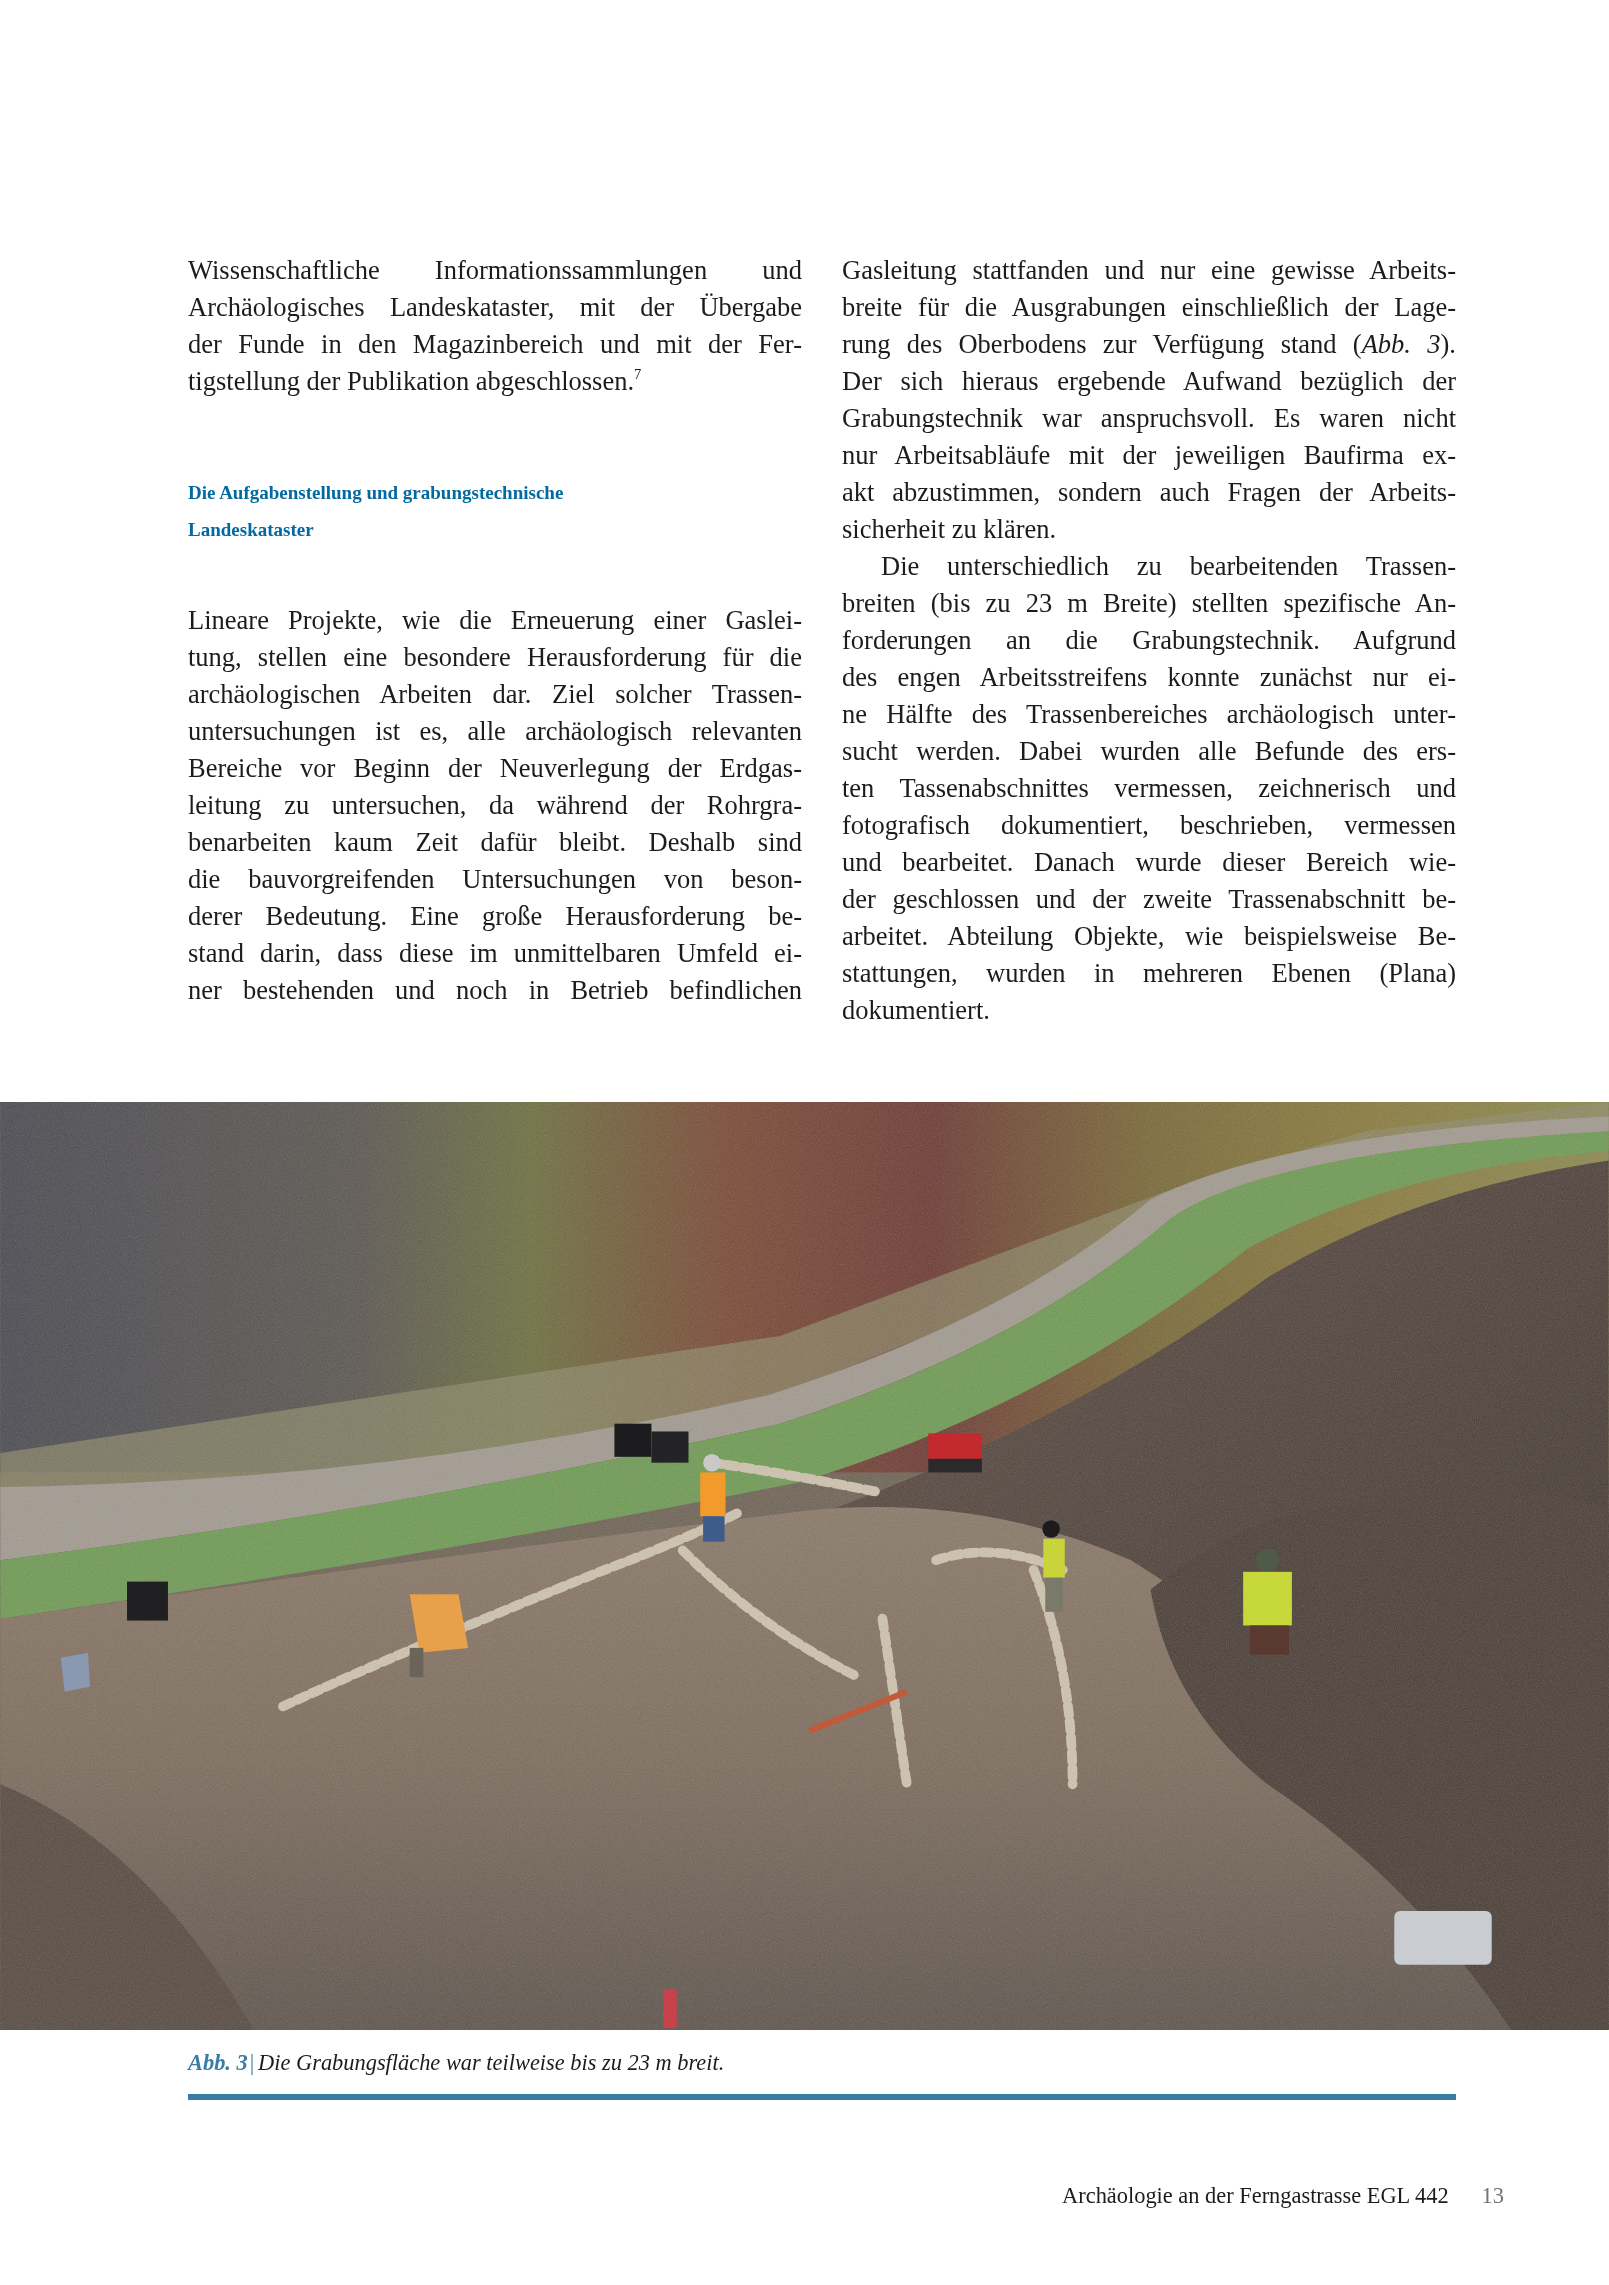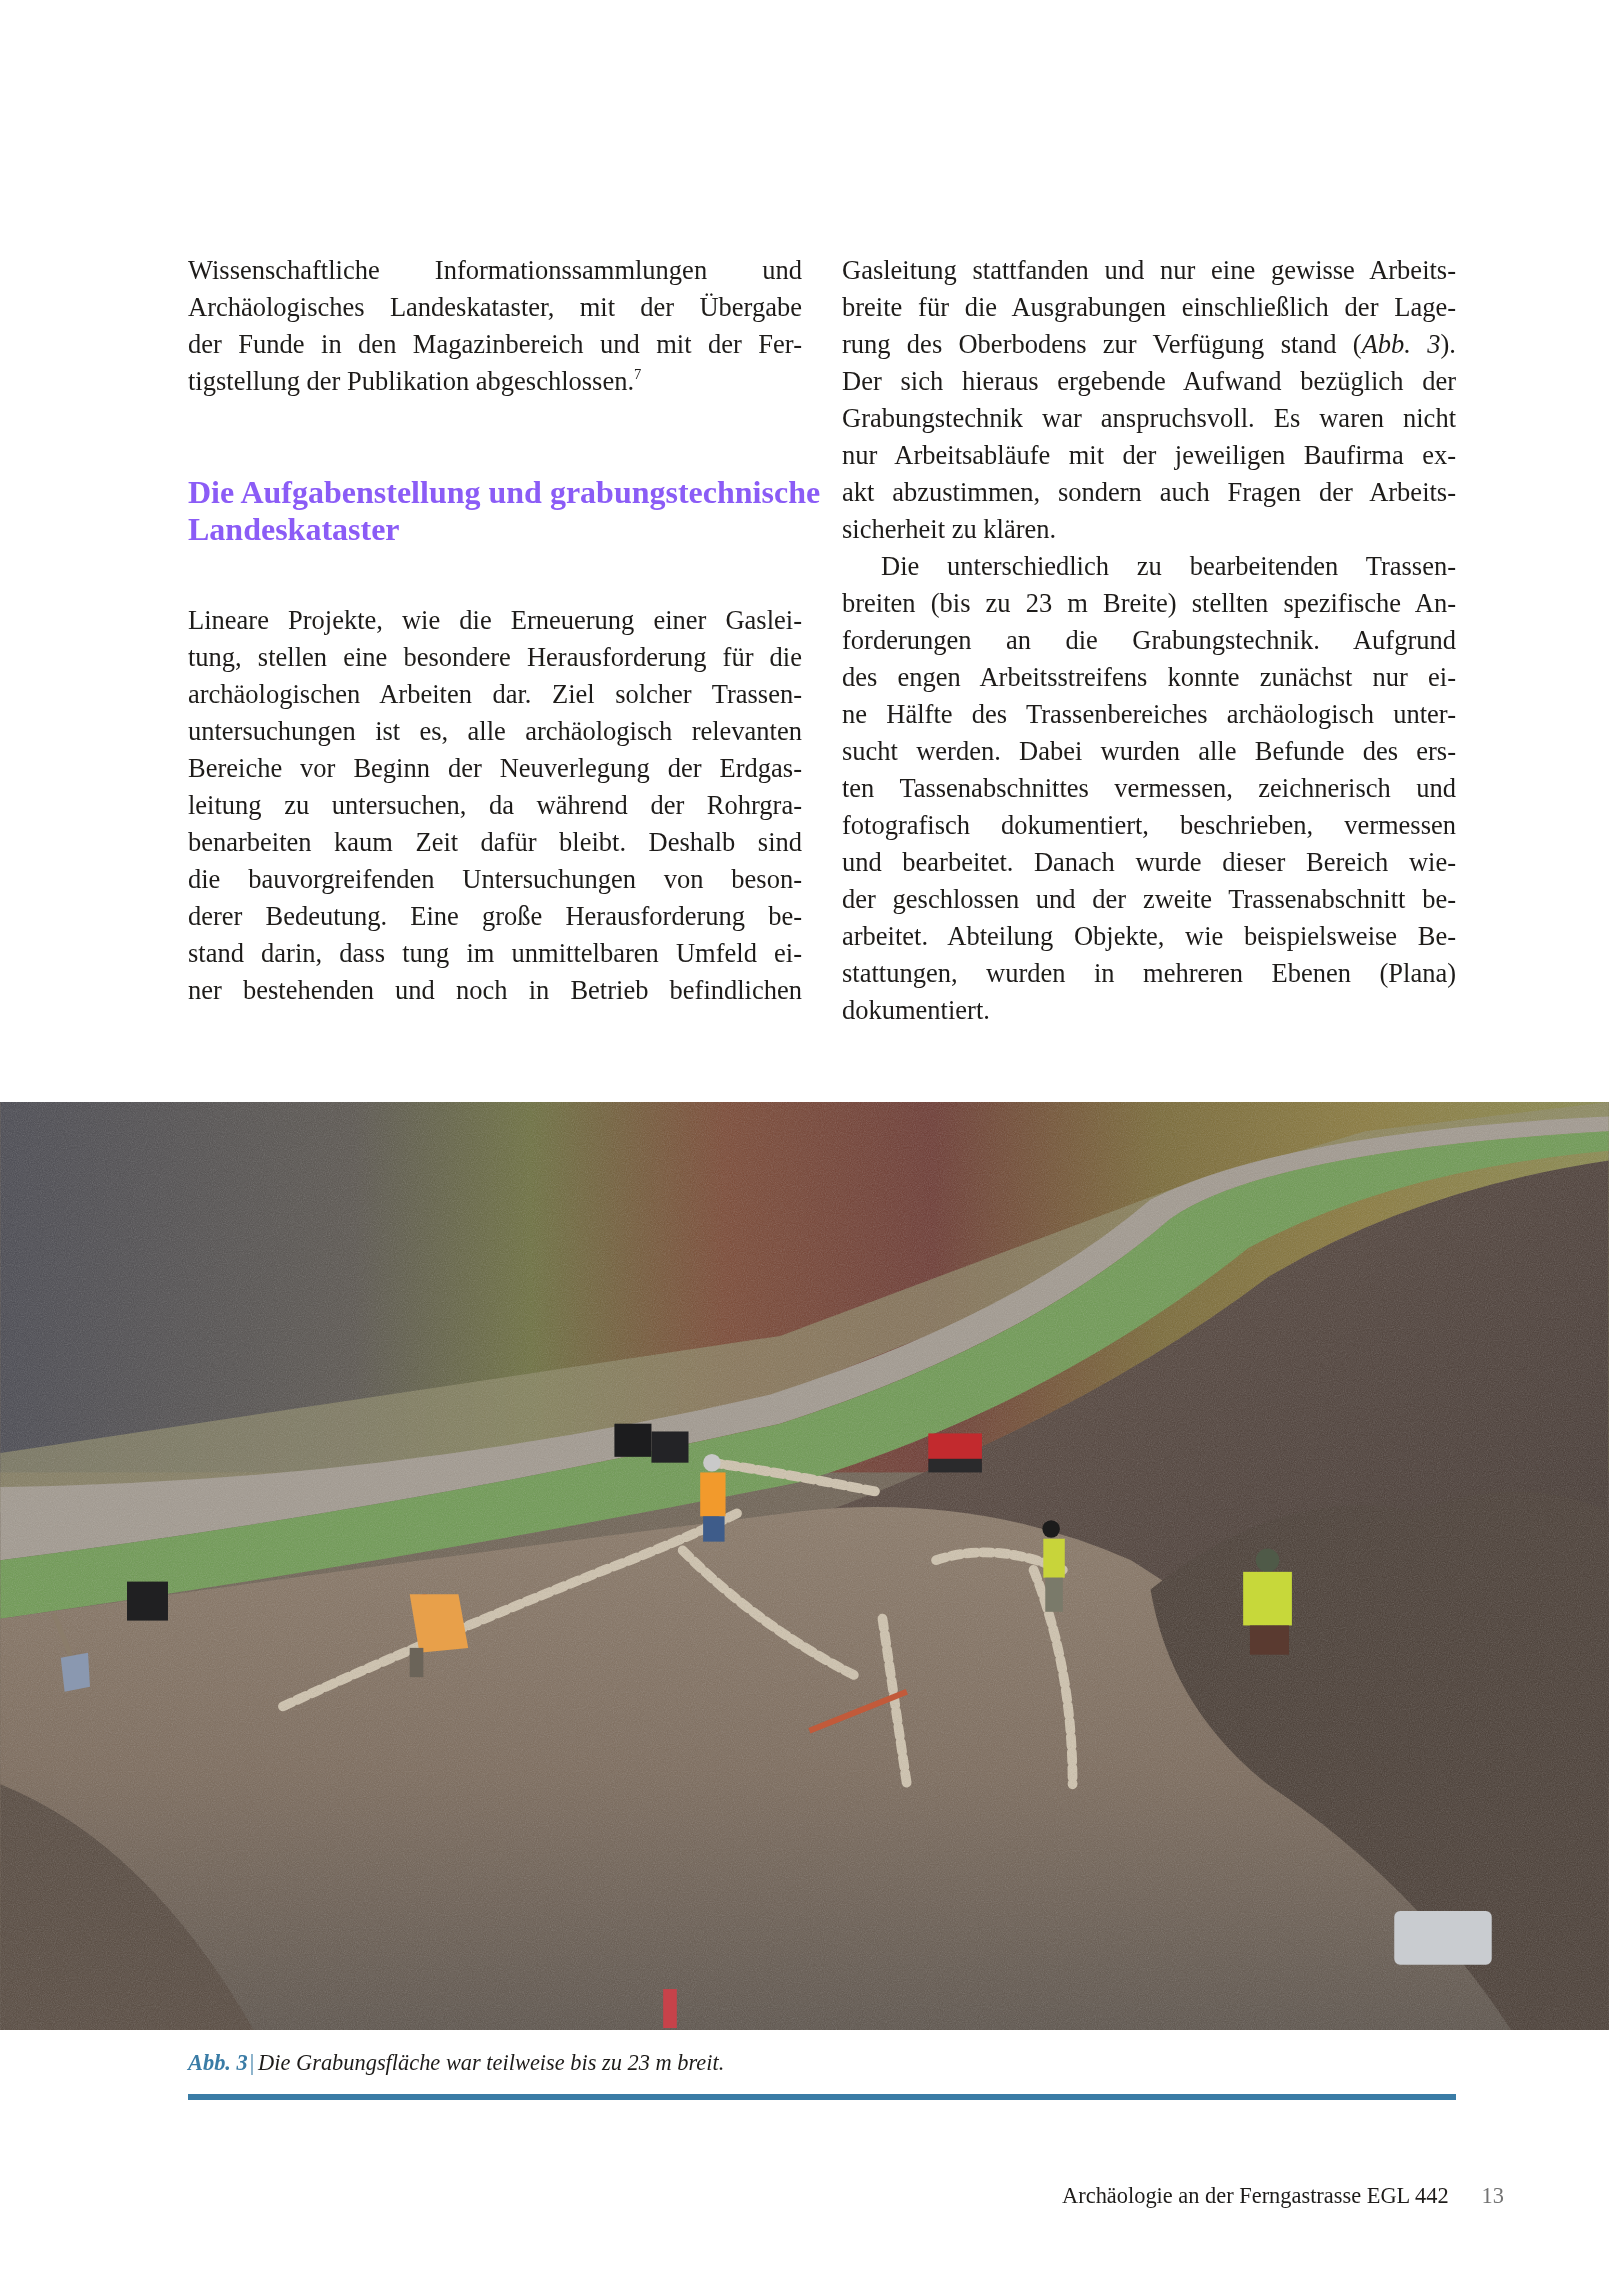--- a/index.html
+++ b/index.html
@@ -31,23 +31,23 @@
       text-align: justify;
       text-align-last: justify;
       white-space: nowrap;
       height: 37px;
       overflow: visible;
     }
     .line.last { text-align-last: left; }
     .line.indent { padding-left: 39px; }
     .spacer { display: block; height: 37px; }
     .heading {
-      color: #8b5cf6;
+      color: #0369a1;
       font-weight: bold;
-      font-size: 32px;
+      font-size: 19px;
       line-height: 37px;
     }
     .heading .line { text-align-last: left; }
     sup.fn {
       font-size: 14.6px;
       line-height: 0;
       vertical-align: 10.7px;
     }
     em { font-style: italic; }
 
@@ -125,21 +125,21 @@
   <div style="margin-top:17px;">
     <span class="line">Lineare Projekte, wie die Erneuerung einer Gaslei-</span>
     <span class="line">tung, stellen eine besondere Herausforderung für die</span>
     <span class="line">archäologischen Arbeiten dar. Ziel solcher Trassen-</span>
     <span class="line">untersuchungen ist es, alle archäologisch relevanten</span>
     <span class="line">Bereiche vor Beginn der Neuverlegung der Erdgas-</span>
     <span class="line">leitung zu untersuchen, da während der Rohrgra-</span>
     <span class="line">benarbeiten kaum Zeit dafür bleibt. Deshalb sind</span>
     <span class="line">die bauvorgreifenden Untersuchungen von beson-</span>
     <span class="line">derer Bedeutung. Eine große Herausforderung be-</span>
-    <span class="line">stand darin, dass tung im unmittelbaren Umfeld ei-</span>
+    <span class="line">stand darin, dass diese im unmittelbaren Umfeld ei-</span>
     <span class="line">ner bestehenden und noch in Betrieb befindlichen</span>
   </div>
 </div>
 
 <div class="column col-right">
   <div>
     <span class="line">Gasleitung stattfanden und nur eine gewisse Arbeits-</span>
     <span class="line">breite für die Ausgrabungen einschließlich der Lage-</span>
     <span class="line"><span>rung des Oberbodens zur Verfügung stand (</span><em>Abb. 3</em><span>).</span></span>
     <span class="line">Der sich hieraus ergebende Aufwand bezüglich der</span>

